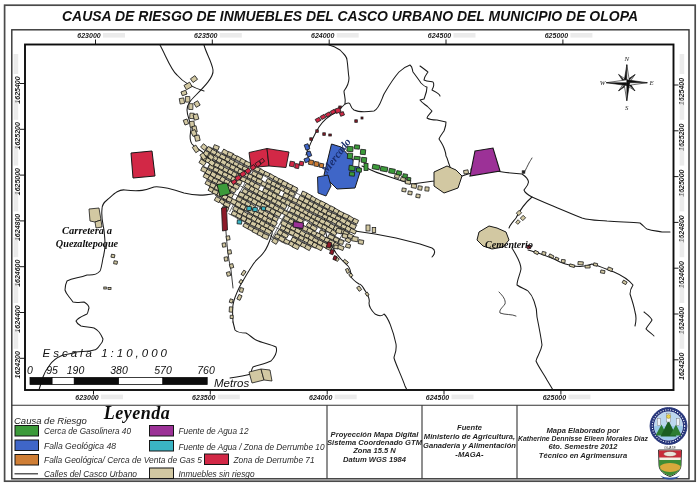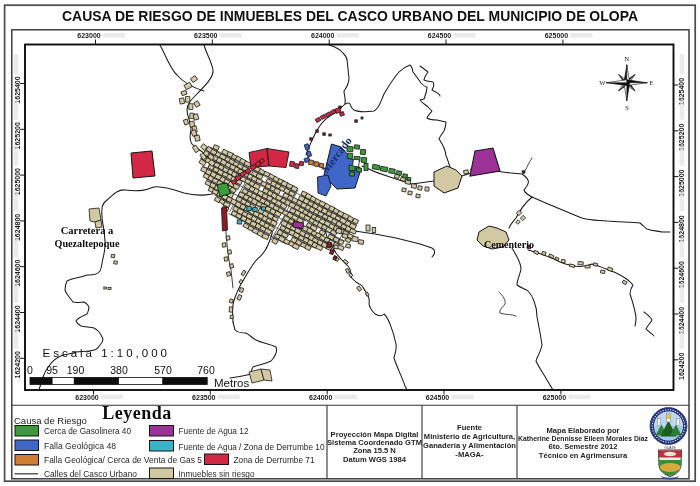--- a/index.html
+++ b/index.html
@@ -1,15 +1,15 @@
 <!DOCTYPE html>
 <html><head><meta charset="utf-8">
 <style>
 html,body{margin:0;padding:0;background:#fff;}
-#wrap{position:relative;width:700px;height:486px;background:#a21caf;font-family:"Liberation Sans",sans-serif;}
+#wrap{position:relative;width:700px;height:486px;background:#a21caf;font-family:"Liberation Sans",sans-serif;font-style:italic;}
 svg{font-family:"Liberation Sans",sans-serif;}
 </style></head><body>
 <div id="wrap">
 <svg width="700" height="486" viewBox="0 0 700 486">
 <rect x="0" y="0" width="700" height="486" fill="#ffffff"></rect>
 
 <rect x="4.6" y="5.2" width="690.6" height="476.0" fill="none" stroke="#4a4a4a" stroke-width="1.7"></rect>
 
 <text x="350" y="20.5" font-size="14.2" font-weight="bold" fill="#111111" text-anchor="middle" textLength="576" lengthAdjust="spacingAndGlyphs">CAUSA DE RIESGO DE INMUEBLES DEL CASCO URBANO DEL MUNICIPIO DE OLOPA</text>
 

